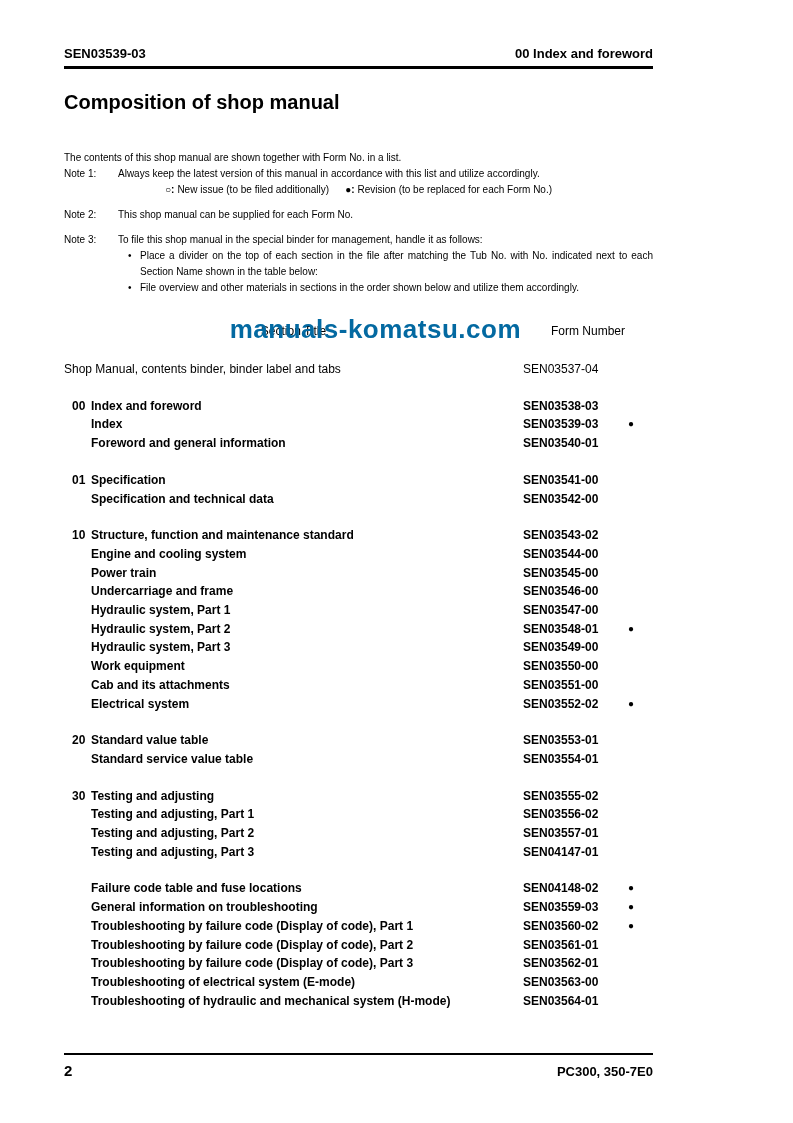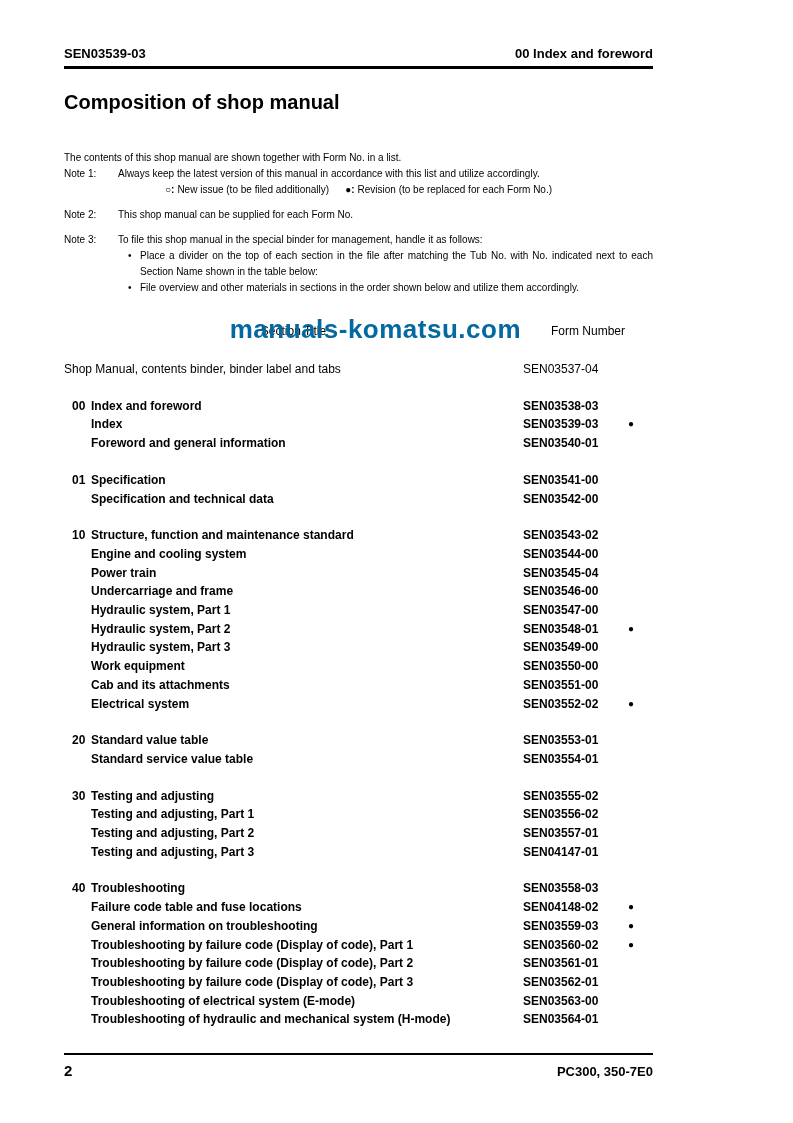--- a/index.html
+++ b/index.html
@@ -171,21 +171,21 @@
               <span class="tnum">10</span>
               <span class="tlabel">Structure, function and maintenance standard</span>
               <span class="tform">SEN03543-02</span>
             </div>
             <div class="trow lvl2">
               <span class="tlabel">Engine and cooling system</span>
               <span class="tform">SEN03544-00</span>
             </div>
             <div class="trow lvl2">
               <span class="tlabel">Power train</span>
-              <span class="tform">SEN03545-04</span>
+              <span class="tform">SEN03545-00</span>
             </div>
             <div class="trow lvl2">
               <span class="tlabel">Undercarriage and frame</span>
               <span class="tform">SEN03546-00</span>
             </div>
             <div class="trow lvl2">
               <span class="tlabel">Hydraulic system, Part 1</span>
               <span class="tform">SEN03547-00</span>
             </div>
             <div class="trow lvl2">
@@ -233,25 +233,20 @@
             <div class="trow lvl2">
               <span class="tlabel">Testing and adjusting, Part 2</span>
               <span class="tform">SEN03557-01</span>
             </div>
             <div class="trow lvl2">
               <span class="tlabel">Testing and adjusting, Part 3</span>
               <span class="tform">SEN04147-01</span>
             </div>
           </div>
           <div class="tgroup">
-            <div class="trow lvl1">
-              <span class="tnum">40</span>
-              <span class="tlabel">Troubleshooting</span>
-              <span class="tform">SEN03558-03</span>
-            </div>
             <div class="trow lvl2">
               <span class="tlabel">Failure code table and fuse locations</span>
               <span class="tform">SEN04148-02<span class="mark">●</span></span>
             </div>
             <div class="trow lvl2">
               <span class="tlabel">General information on troubleshooting</span>
               <span class="tform">SEN03559-03<span class="mark">●</span></span>
             </div>
             <div class="trow lvl2">
               <span class="tlabel">Troubleshooting by failure code (Display of code), Part 1</span>

